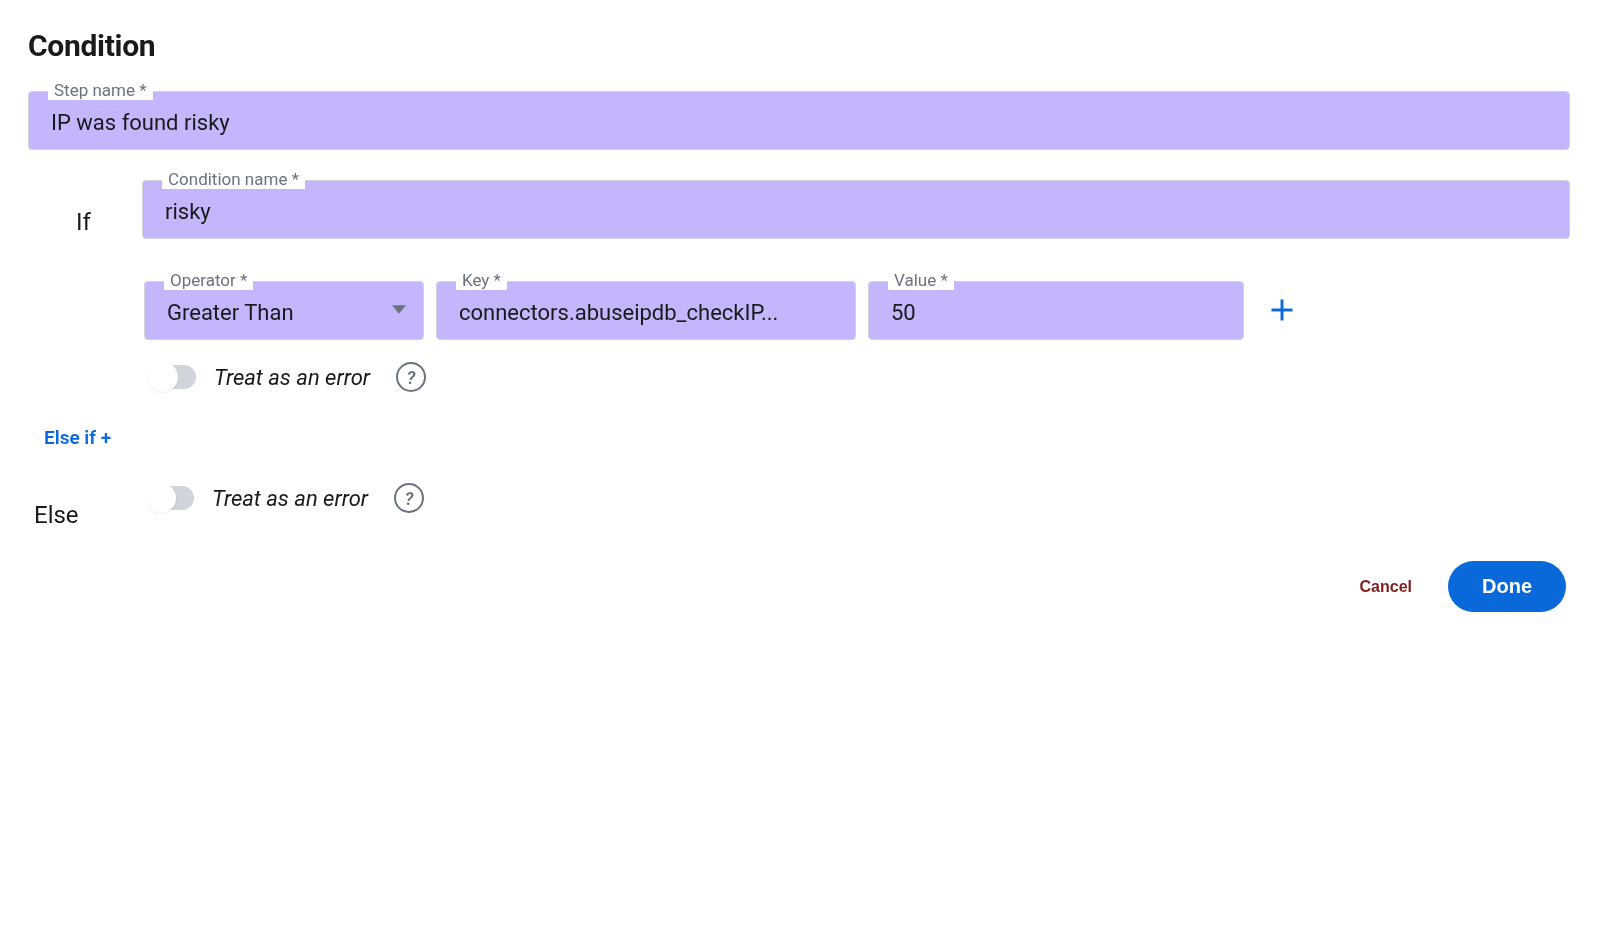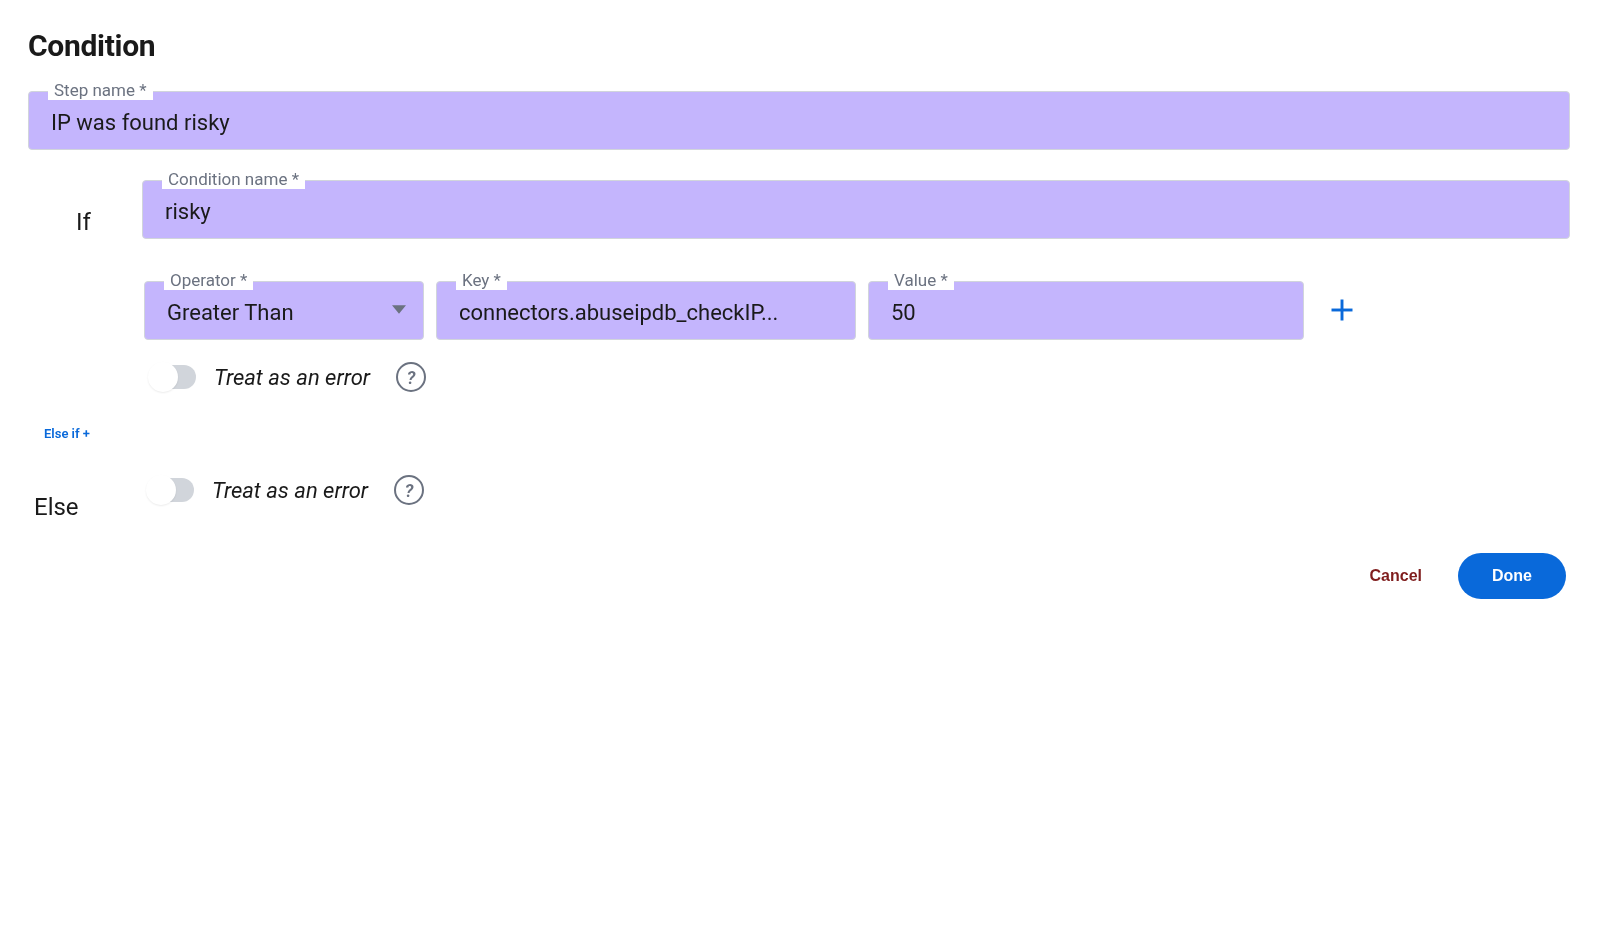--- a/index.html
+++ b/index.html
@@ -77,21 +77,21 @@
     .key-field {
       width: 420px;
       flex: 0 0 auto;
     }
     .operator-field {
       width: 280px;
       flex: 0 0 auto;
       position: relative;
     }
     .value-field {
-      width: 436px;
+      width: 376px;
       flex: 0 0 auto;
     }
     .select-wrapper {
       position: relative;
     }
     .chevron {
       position: absolute;
       right: 18px;
       top: 50%;
       transform: translateY(-50%);
@@ -157,21 +157,21 @@
       align-items: center;
       justify-content: center;
       color: #6b7280;
       font-size: 18px;
       font-weight: 600;
       cursor: pointer;
       margin-left: 8px;
     }
     .elseif-link {
       color: #0969da;
-      font-size: 13px;
+      font-size: 19px;
       font-weight: 600;
       cursor: pointer;
       padding: 24px 0 24px 16px;
       display: inline-block;
     }
     .footer {
       display: flex;
       justify-content: flex-end;
       gap: 22px;
       align-items: center;
@@ -185,21 +185,21 @@
       font-size: 16px;
       font-weight: 600;
       cursor: pointer;
       padding: 10px 14px;
     }
     .done-btn {
       background: #0969da;
       color: #ffffff;
       border: none;
       border-radius: 28px;
-      font-size: 16px;
+      font-size: 20px;
       font-weight: 600;
       padding: 14px 34px;
       cursor: pointer;
     }
     .indent-block {
       margin-left: 116px;
     }
   </style>
 </head>
 <body>

